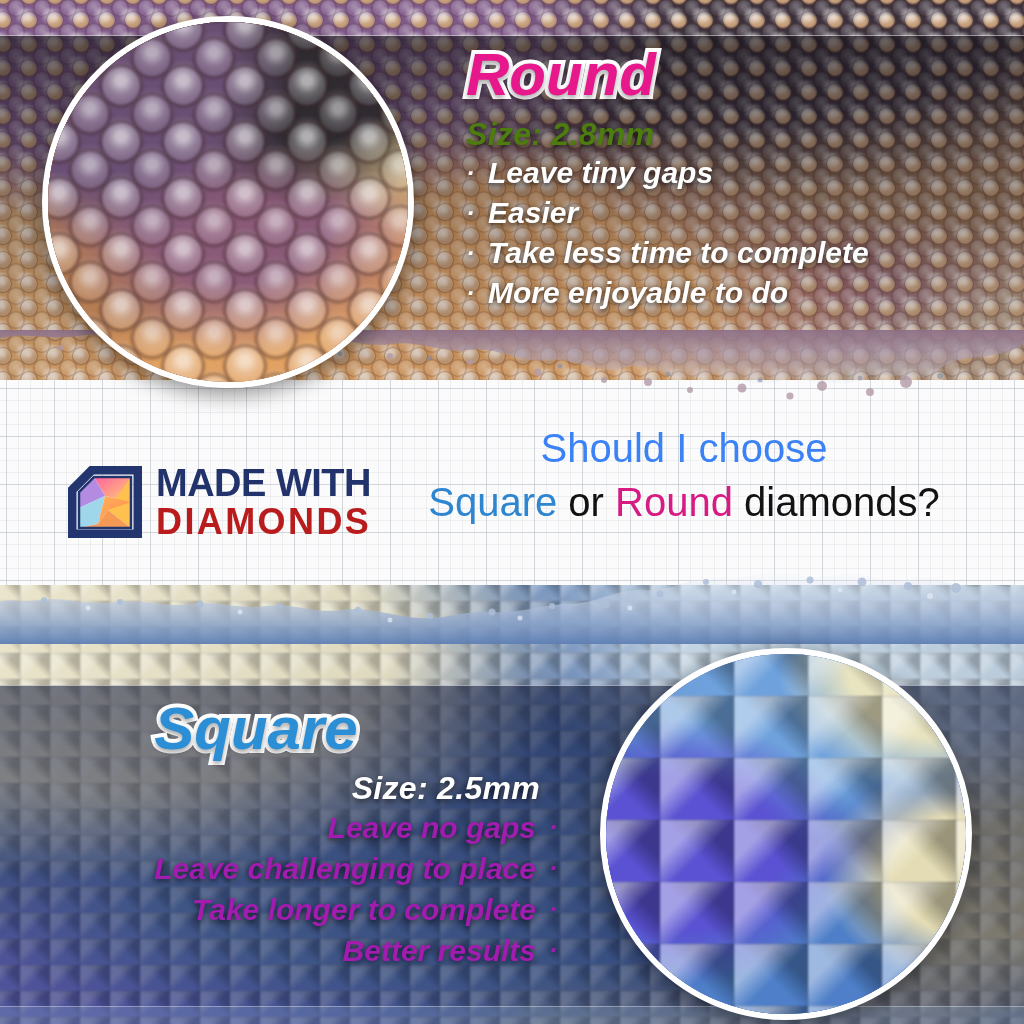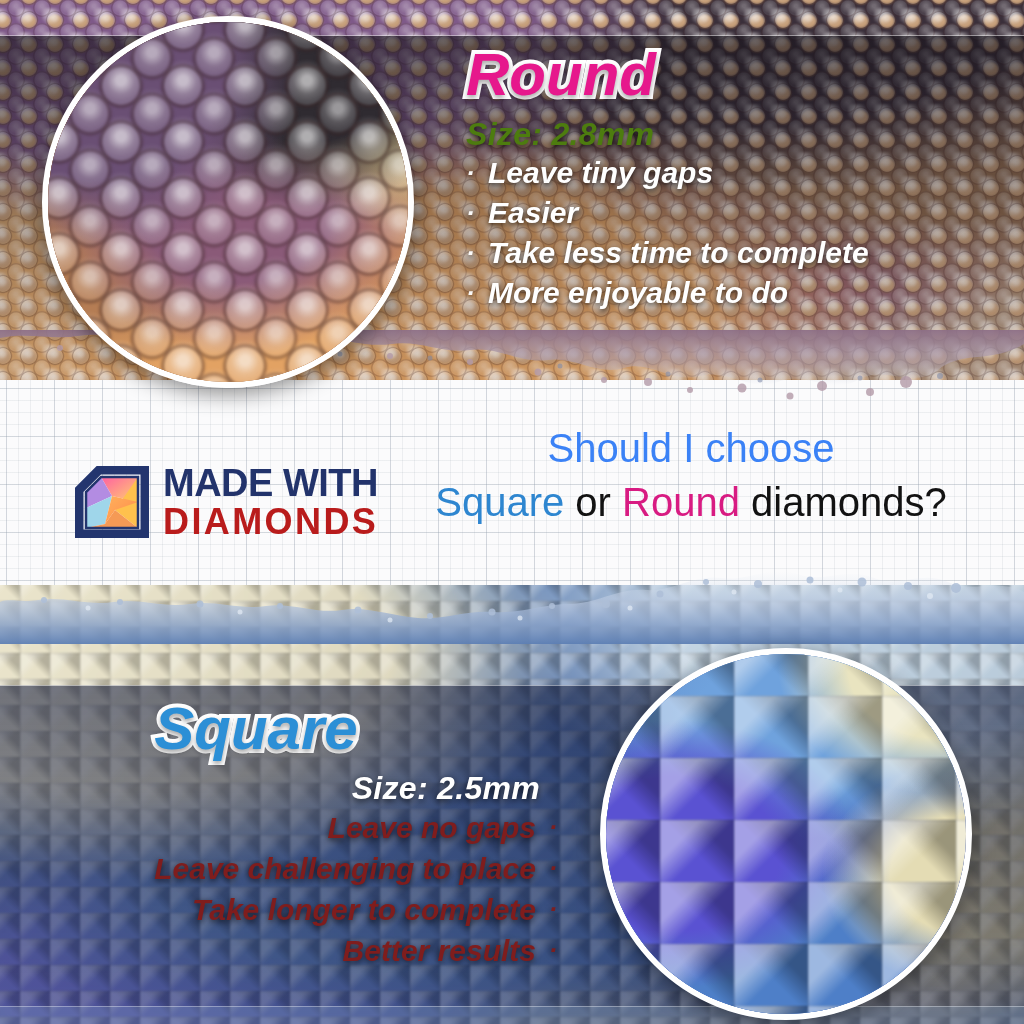--- a/index.html
+++ b/index.html
@@ -130,21 +130,21 @@
     text-shadow:0 2px 5px rgba(0,0,0,.65); letter-spacing:.3px;
   }
   .round-li {
     display:flex; align-items:flex-start; gap:12px;
     font-size:30px; font-style:italic; font-weight:bold; color:#fff;
     line-height:40px; text-shadow:0 2px 5px rgba(0,0,0,.65);
   }
   .round-li .dot { font-size:26px; line-height:40px; opacity:.95; width:10px; }
 
   
-  #center-block { position:absolute; left:7px; top:408px; width:832px; height:150px; }
+  #center-block { position:absolute; left:0; top:408px; width:832px; height:150px; }
   #logo-wrap { position:absolute; left:68px; top:56px; display:flex; align-items:center; gap:14px; }
   #logo-text { display:flex; flex-direction:column; line-height:1; }
   #logo-made {
     font-size:38px; font-weight:bold; color:#22336b; letter-spacing:-.5px;
     font-family:"Liberation Sans", sans-serif;
   }
   #logo-diamonds {
     font-size:36px; font-weight:bold; color:#b91c1c; letter-spacing:2.4px; margin-top:2px;
   }
   #tagline { position:absolute; left:404px; top:14px; width:560px; text-align:center; }
@@ -162,21 +162,21 @@
     paint-order: stroke fill;
     text-shadow:0 3px 5px rgba(0,0,0,.35);
     text-align:center; padding-right:46px;
   }
   #square-size {
     margin-top:10px; font-size:32px; font-style:italic; font-weight:bold; color:#fff;
     text-shadow:0 2px 6px rgba(0,0,0,.7); letter-spacing:.3px; padding-right:18px;margin-left:47px;
   }
   .square-li {
     display:flex; align-items:flex-start; justify-content:flex-end; gap:12px;
-    font-size:30px; font-style:italic; font-weight:bold; color:#7f1d1d;
+    font-size:30px; font-style:italic; font-weight:bold; color:#a21caf;
     line-height:41px; text-shadow:0 2px 6px rgba(0,0,0,.7);
   }
   .square-li .dot { font-size:26px; line-height:41px; opacity:.95; width:10px; text-align:center; }
 
   
   .inset {
     position:absolute; border-radius:50%;
     border:6px solid #ffffff;
     overflow:hidden;
     box-shadow:0 6px 22px rgba(0,0,0,.45);

